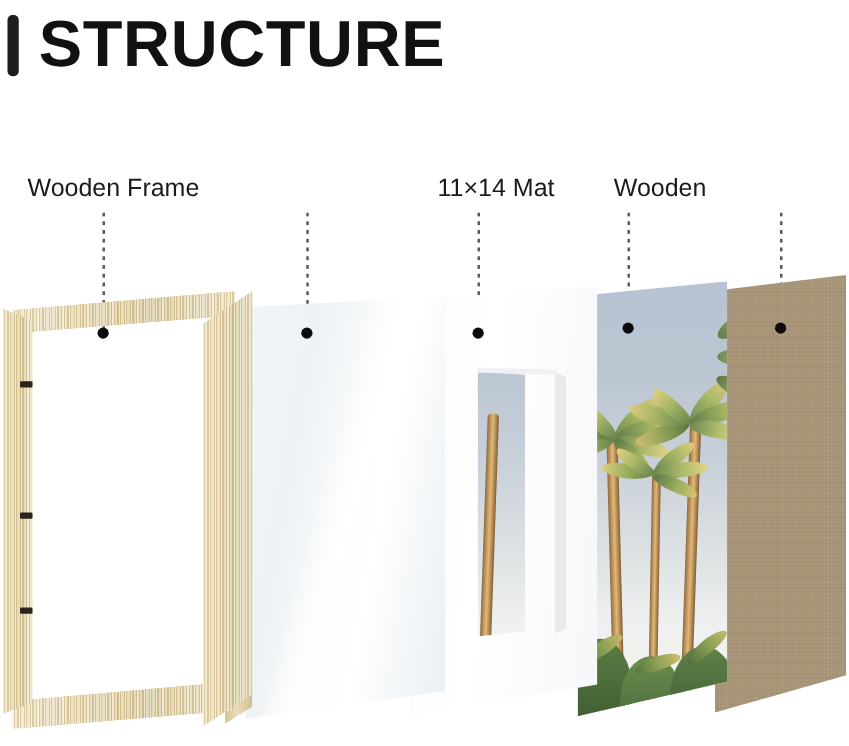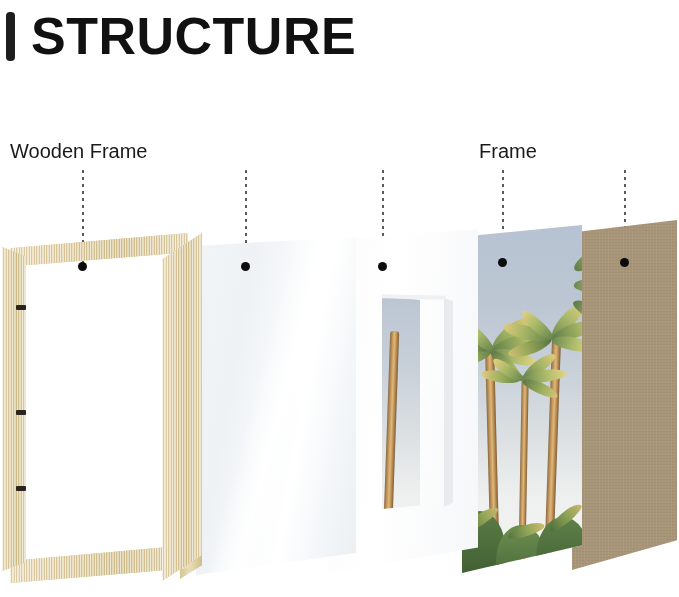--- a/index.html
+++ b/index.html
@@ -21,20 +21,21 @@
     font-size:52px;font-weight:bold;letter-spacing:0.5px;
     color:#111;line-height:62px;white-space:nowrap;
     font-family:"Liberation Sans","DejaVu Sans",sans-serif;
   }
 
   
   .label{
     position:absolute;top:140px;
     font-size:20px;color:#1a1a1a;white-space:nowrap;
     font-family:"Liberation Sans","DejaVu Sans",sans-serif;
+    margin-left:12px;
   }
 
   
   .leader{
     position:absolute;width:2px;
     background-image:linear-gradient(to bottom,#5a5a5a 0 3px,transparent 3px 7px);
     background-size:2px 7px;
   }
   .dot{
     position:absolute;width:9px;height:9px;border-radius:50%;
@@ -151,21 +152,22 @@
 <body>
 
 <div id="stage">
 
   <div id="title-row">
     <div id="title-accent"></div>
     <div id="title-text">STRUCTURE</div>
   </div>
 
   <div class="label" style="left:10px;">Wooden Frame</div>
-  <div class="label" style="left:479px;">Frame</div>
+  <div class="label" style="left:338px;">11×14 Mat</div>
+  <div class="label" style="left:479px;">Wooden</div>
 
   <div class="leader" style="left:82px;top:170px;height:94px;"></div>
   <div class="leader" style="left:245px;top:170px;height:94px;"></div>
   <div class="leader" style="left:382px;top:170px;height:94px;"></div>
   <div class="leader" style="left:502px;top:170px;height:90px;"></div>
   <div class="leader" style="left:624px;top:170px;height:90px;"></div>
 
   <div id="panels">
 
     <div class="sheet" id="backboard"></div>

